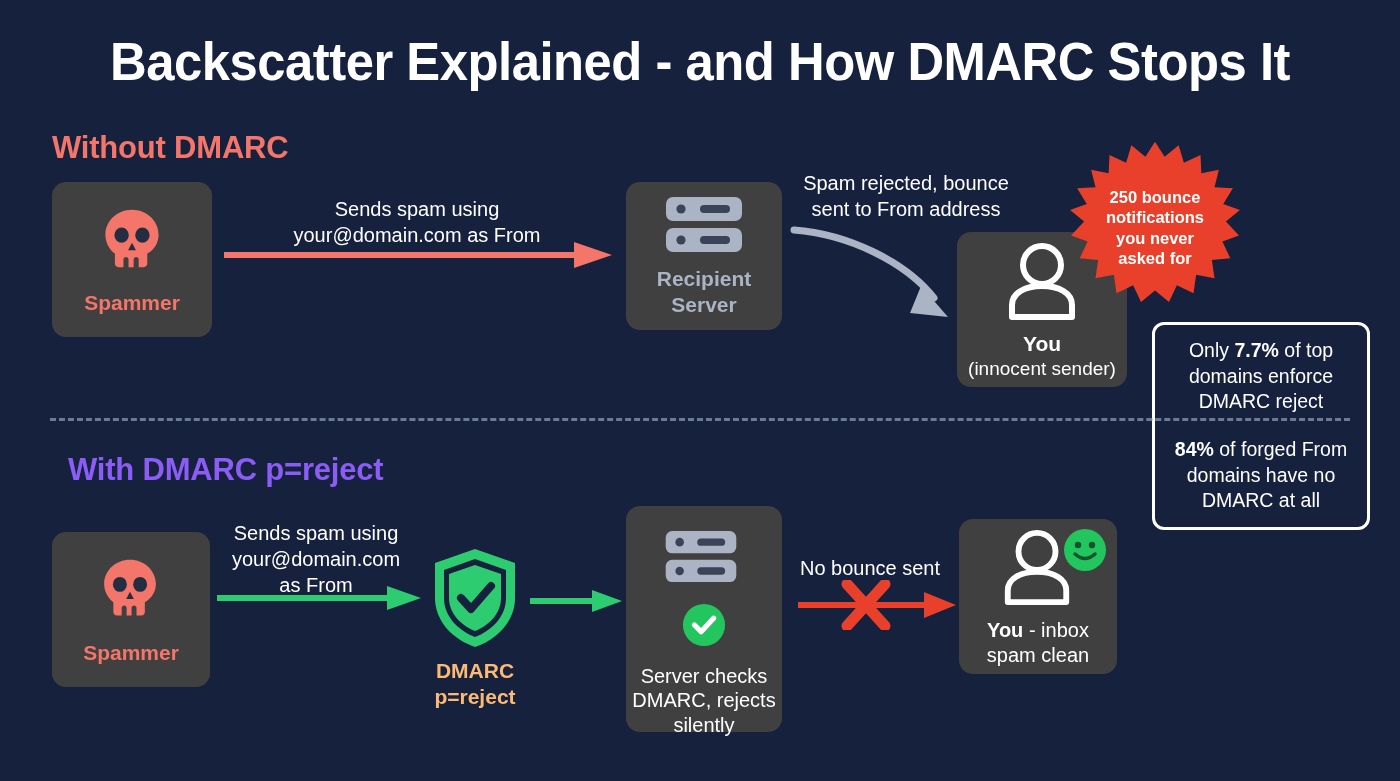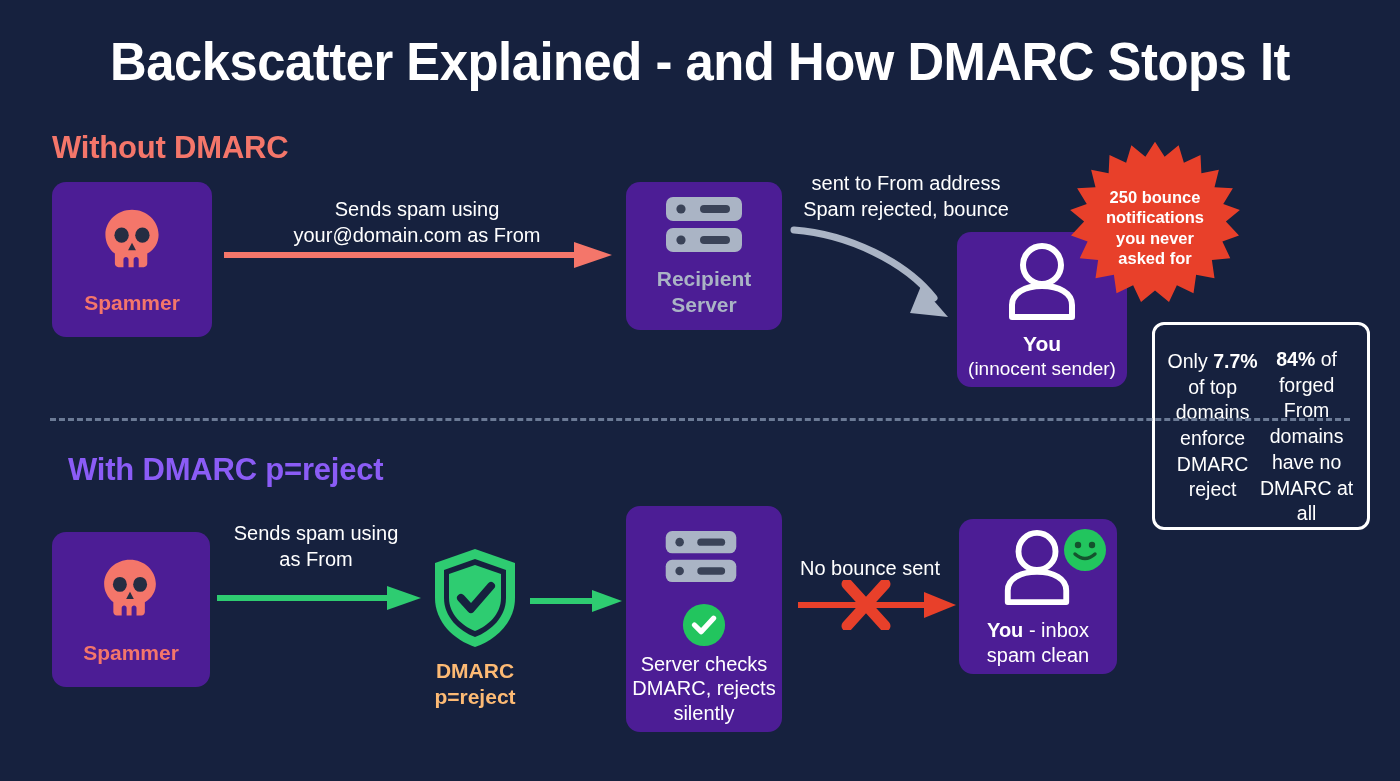--- a/index.html
+++ b/index.html
@@ -48,21 +48,21 @@
     left: 50px;
     top: 418px;
     width: 1300px;
     height: 0;
     border-top: 3px dashed #6b7a95;
   }
 
   
   .card {
     position: absolute;
-    background: #4c1d95;
+    background: #404040;
     border-radius: 14px;
     display: flex;
     flex-direction: column;
     align-items: center;
     justify-content: center;
     box-sizing: border-box;
   }
   .card-label {
     text-align: center;
     line-height: 1.22;
@@ -117,20 +117,21 @@
     top: 322px;
     width: 218px;
     height: 208px;
     border: 3px solid #ffffff;
     border-radius: 12px;
     color: #ffffff;
     font-size: 19.5px;
     line-height: 1.32;
     text-align: center;
     display: flex;
+    flex-direction: column;
     align-items: center;
     justify-content: center;
     box-sizing: border-box;
     padding: 8px 12px;
   }
   #stats-box .stat-para + .stat-para { margin-top: 22px; }
   #stats-box b { font-weight: bold; }
 
   
   #shield-label {
@@ -196,22 +197,22 @@
         <rect x="38" y="42" width="30" height="8" rx="4" fill="#3a4358"></rect>
       </svg>
     </span>
     <div class="card-label" style="margin-top:10px; color:#aab4c5; font-size:21px; font-weight:bold;">
       <div>Recipient</div>
       <div>Server</div>
     </div>
   </div>
 
   <div class="flow-text" style="left:790px; top:170px; width:232px;">
+    <div>Spam rejected, bounce</div>
     <div>sent to From address</div>
-    <div>Spam rejected, bounce</div>
   </div>
 
   <svg class="arrow-svg" style="left:788px; top:218px;" width="180" height="110">
     <path d="M6 12 C 60 16, 118 44, 146 80" stroke="#aab4c5" stroke-width="7" fill="none" stroke-linecap="round"></path>
     <polygon points="133,68 160,99 122,95" fill="#aab4c5"></polygon>
   </svg>
 
   <div class="card" style="left:957px; top:232px; width:170px; height:155px;">
     <span class="person-wrap">
       <svg viewBox="0 0 78 84" width="78" height="84">
@@ -255,20 +256,21 @@
         <ellipse cx="23" cy="27" rx="6.2" ry="6.6" fill="#252d42"></ellipse>
         <ellipse cx="41" cy="27" rx="6.2" ry="6.6" fill="#252d42"></ellipse>
         <path d="M32 33.5l3.4 6.4h-6.8z" fill="#252d42"></path>
       </svg>
     </span>
     <div class="card-label" style="margin-top:12px; color:#f4766a; font-size:21px; font-weight:bold;">Spammer</div>
   </div>
 
   <div class="flow-text" style="left:222px; top:520px; width:188px;">
     <div>Sends spam using</div>
+    <div>your@domain.com</div>
     <div>as From</div>
   </div>
 
   <svg class="arrow-svg" style="left:215px; top:583px;" width="208" height="30">
     <line x1="2" y1="15" x2="178" y2="15" stroke="#2ecc71" stroke-width="6"></line>
     <polygon points="172,3 206,15 172,27" fill="#2ecc71"></polygon>
   </svg>
 
   <svg class="arrow-svg" style="left:430px; top:546px;" width="90" height="105">
     <path d="M45 3 L85 17 V52 C85 76 66 94 45 101 C24 94 5 76 5 52 V17 Z" fill="#2ecc71"></path>
@@ -297,21 +299,21 @@
         <circle cx="19" cy="46" r="4.6" fill="#3a4358"></circle>
         <rect x="38" y="42" width="30" height="8" rx="4" fill="#3a4358"></rect>
       </svg>
     </span>
     <span style="margin-top:12px;">
       <svg viewBox="0 0 48 48" width="46" height="46">
         <circle cx="24" cy="24" r="22" fill="#22c55e"></circle>
         <polyline points="14,24 21,31 34,17" fill="none" stroke="#ffffff" stroke-width="5.5" stroke-linecap="round" stroke-linejoin="round"></polyline>
       </svg>
     </span>
-    <div class="card-label" style="color:#ffffff; font-size:20px;">
+    <div class="card-label" style="margin-top:12px; color:#ffffff; font-size:20px;">
       <div>Server checks</div>
       <div>DMARC, rejects</div>
       <div>silently</div>
     </div>
   </div>
 
   <div class="flow-text" style="left:782px; top:555px; width:176px;">
     <div>No bounce sent</div>
   </div>
 

